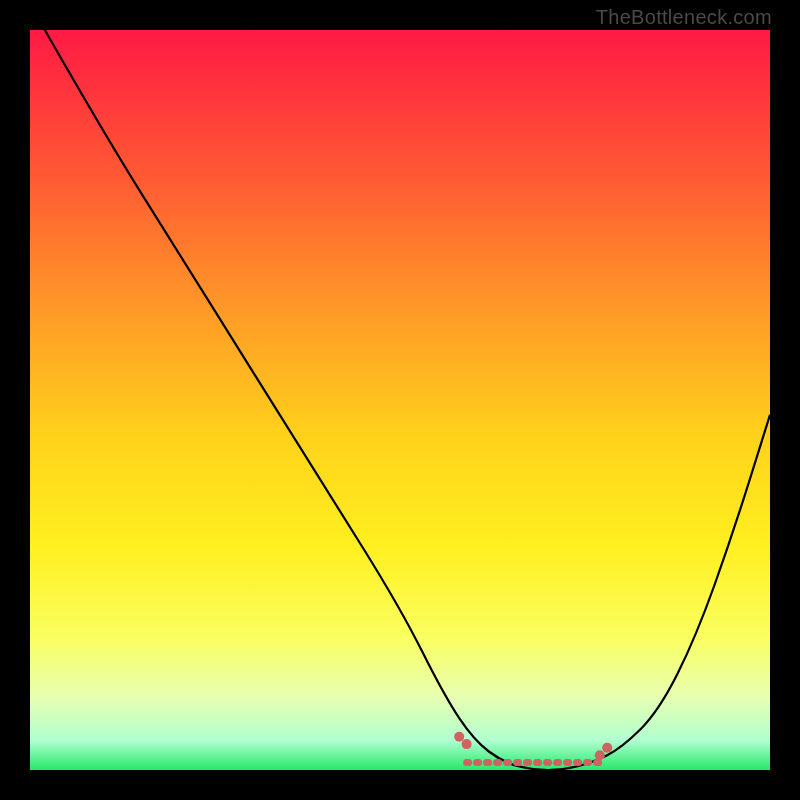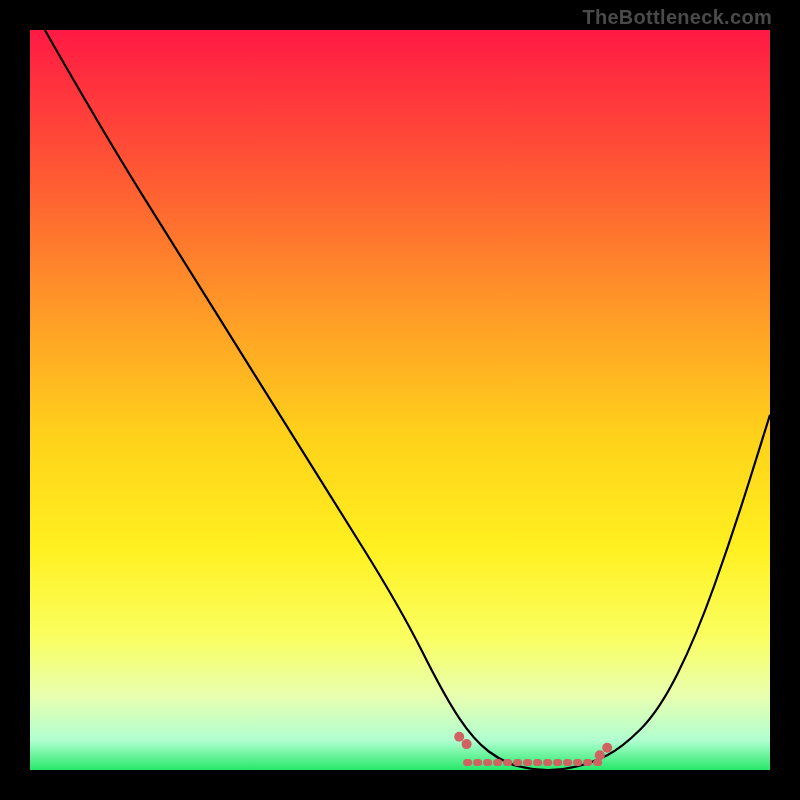--- a/index.html
+++ b/index.html
@@ -1,19 +1,19 @@
 <!DOCTYPE html>
 <html><head>
 <meta charset="utf-8">
 <style>
   * { margin: 0; padding: 0; box-sizing: border-box; }
   body { width: 800px; height: 800px; background: #000; position: relative; font-family: Arial, sans-serif; }
   .container { width: 800px; height: 800px; position: relative; background: #000; }
   .plot-area { position: absolute; left: 30px; top: 30px; width: 740px; height: 740px; }
-  .watermark { position: absolute; top: 6px; right: 28px; color: #4a4a4a; font-size: 20px; font-weight: 700; letter-spacing: 0.3px; }
+  .watermark { position: absolute; top: 6px; right: 28px; color: #4a4a4a; font-size: 20px; font-weight: 400; letter-spacing: 0.3px; }
   svg { display: block; }
 </style>
 </head>
 <body>
 
 <div class="container">
   <div class="watermark">TheBottleneck.com</div>
   <div class="plot-area">
     <svg id="chart-svg" width="740" height="740" viewBox="0 0 740 740">
         <defs>

